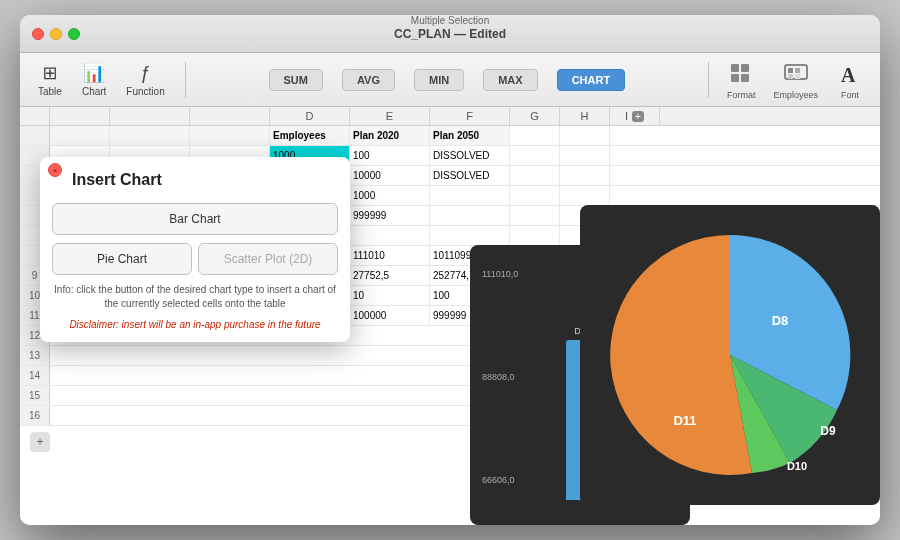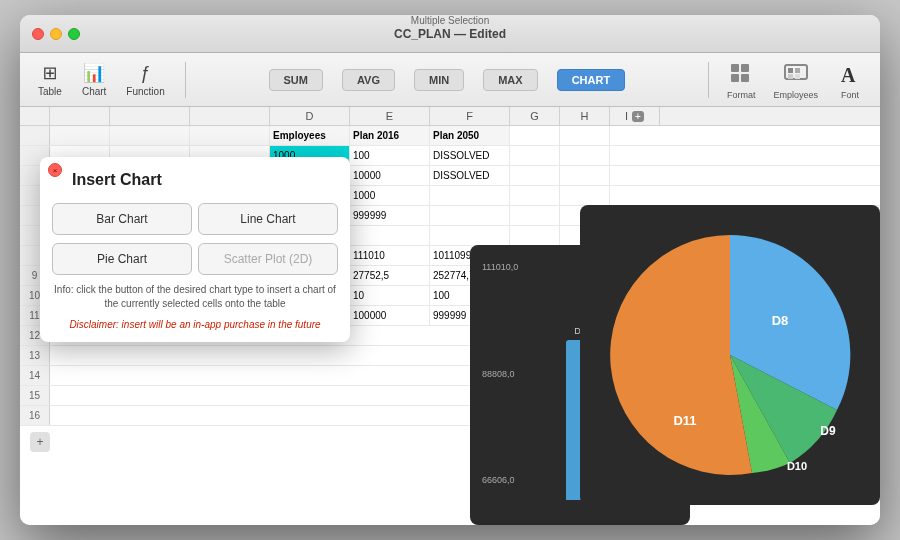--- a/index.html
+++ b/index.html
@@ -241,21 +241,21 @@
       height: 280px;
       background: #2a2a2a;
       border-radius: 8px;
       padding: 15px;
       z-index: 5;
     }
 
     .bar-chart-y-labels {
       position: absolute;
       left: 12px;
-      top: 17px;
+      top: 24px;
       bottom: 40px;
       display: flex;
       flex-direction: column;
       justify-content: space-between;
     }
 
     .y-label {
       font-size: 9px;
       color: #aaa;
     }
@@ -514,21 +514,21 @@
       </div>
 
       <div class="sheet-rows">
 
         <div class="sheet-row">
           <div class="row-num"></div>
           <div class="cell col-a-cell header-cell"></div>
           <div class="cell col-b-cell header-cell"></div>
           <div class="cell col-c-cell header-cell"></div>
           <div class="cell col-d-cell header-cell">Employees</div>
-          <div class="cell col-e-cell header-cell">Plan 2016</div>
+          <div class="cell col-e-cell header-cell">Plan 2020</div>
           <div class="cell col-f-cell header-cell">Plan 2050</div>
           <div class="cell col-g-cell"></div>
           <div class="cell col-h-cell"></div>
         </div>
 
         <div class="sheet-row">
           <div class="row-num"></div>
           <div class="cell col-a-cell"></div>
           <div class="cell col-b-cell"></div>
           <div class="cell col-c-cell"></div>
@@ -690,21 +690,20 @@
         </svg>
       </div>
 
     </div>
 
     <div class="insert-chart-dialog">
       <div class="dialog-close">×</div>
       <div class="dialog-title">Insert Chart</div>
       <div class="chart-buttons-row">
         <button class="chart-type-btn">Bar Chart</button>
-        <button class="chart-type-btn">Line Chart</button>
       </div>
       <div class="chart-buttons-row">
         <button class="chart-type-btn">Pie Chart</button>
         <button class="chart-type-btn disabled">Scatter Plot (2D)</button>
       </div>
       <p class="dialog-info">Info: click the button of the desired chart type to insert a chart of the currently selected cells onto the table</p>
       <p class="dialog-disclaimer">Disclaimer: insert will be an in-app purchase in the future</p>
     </div>
 
   </div>

